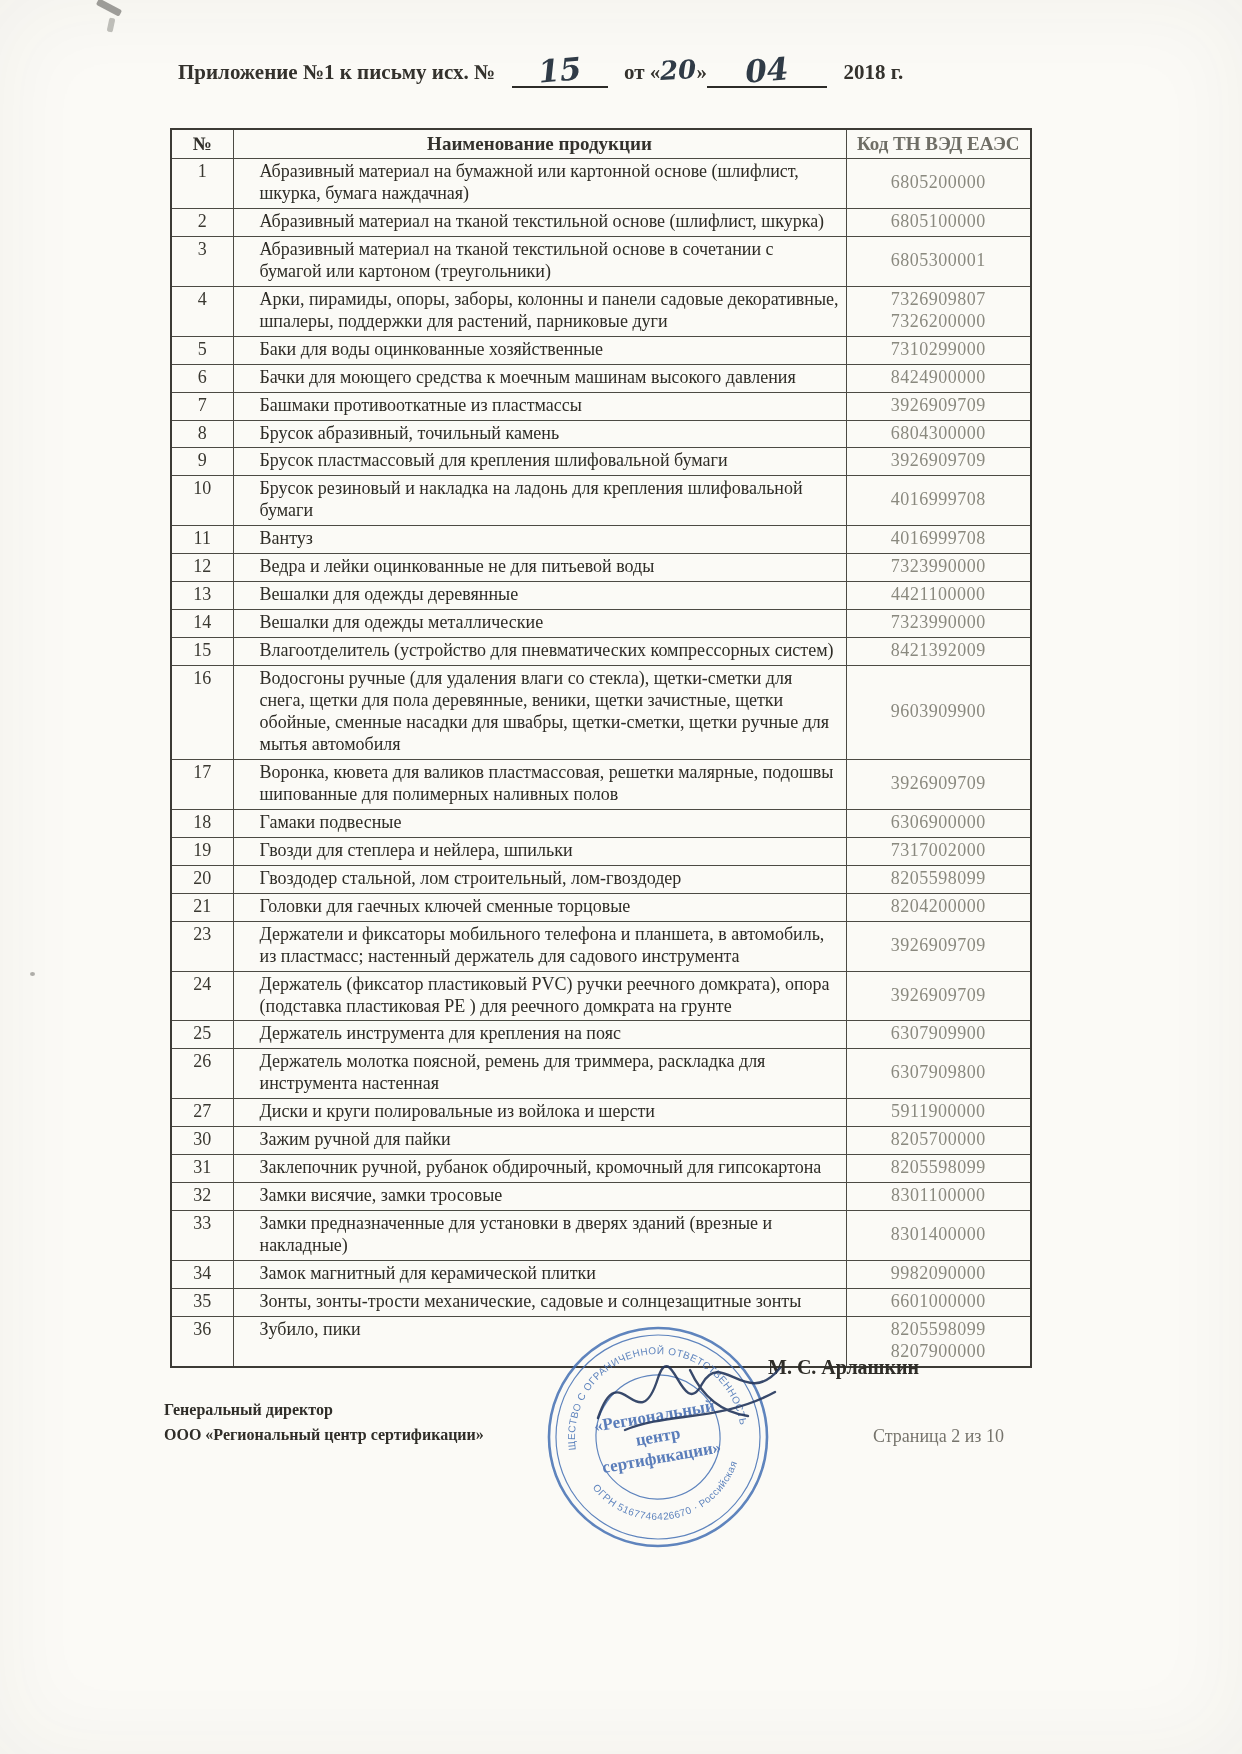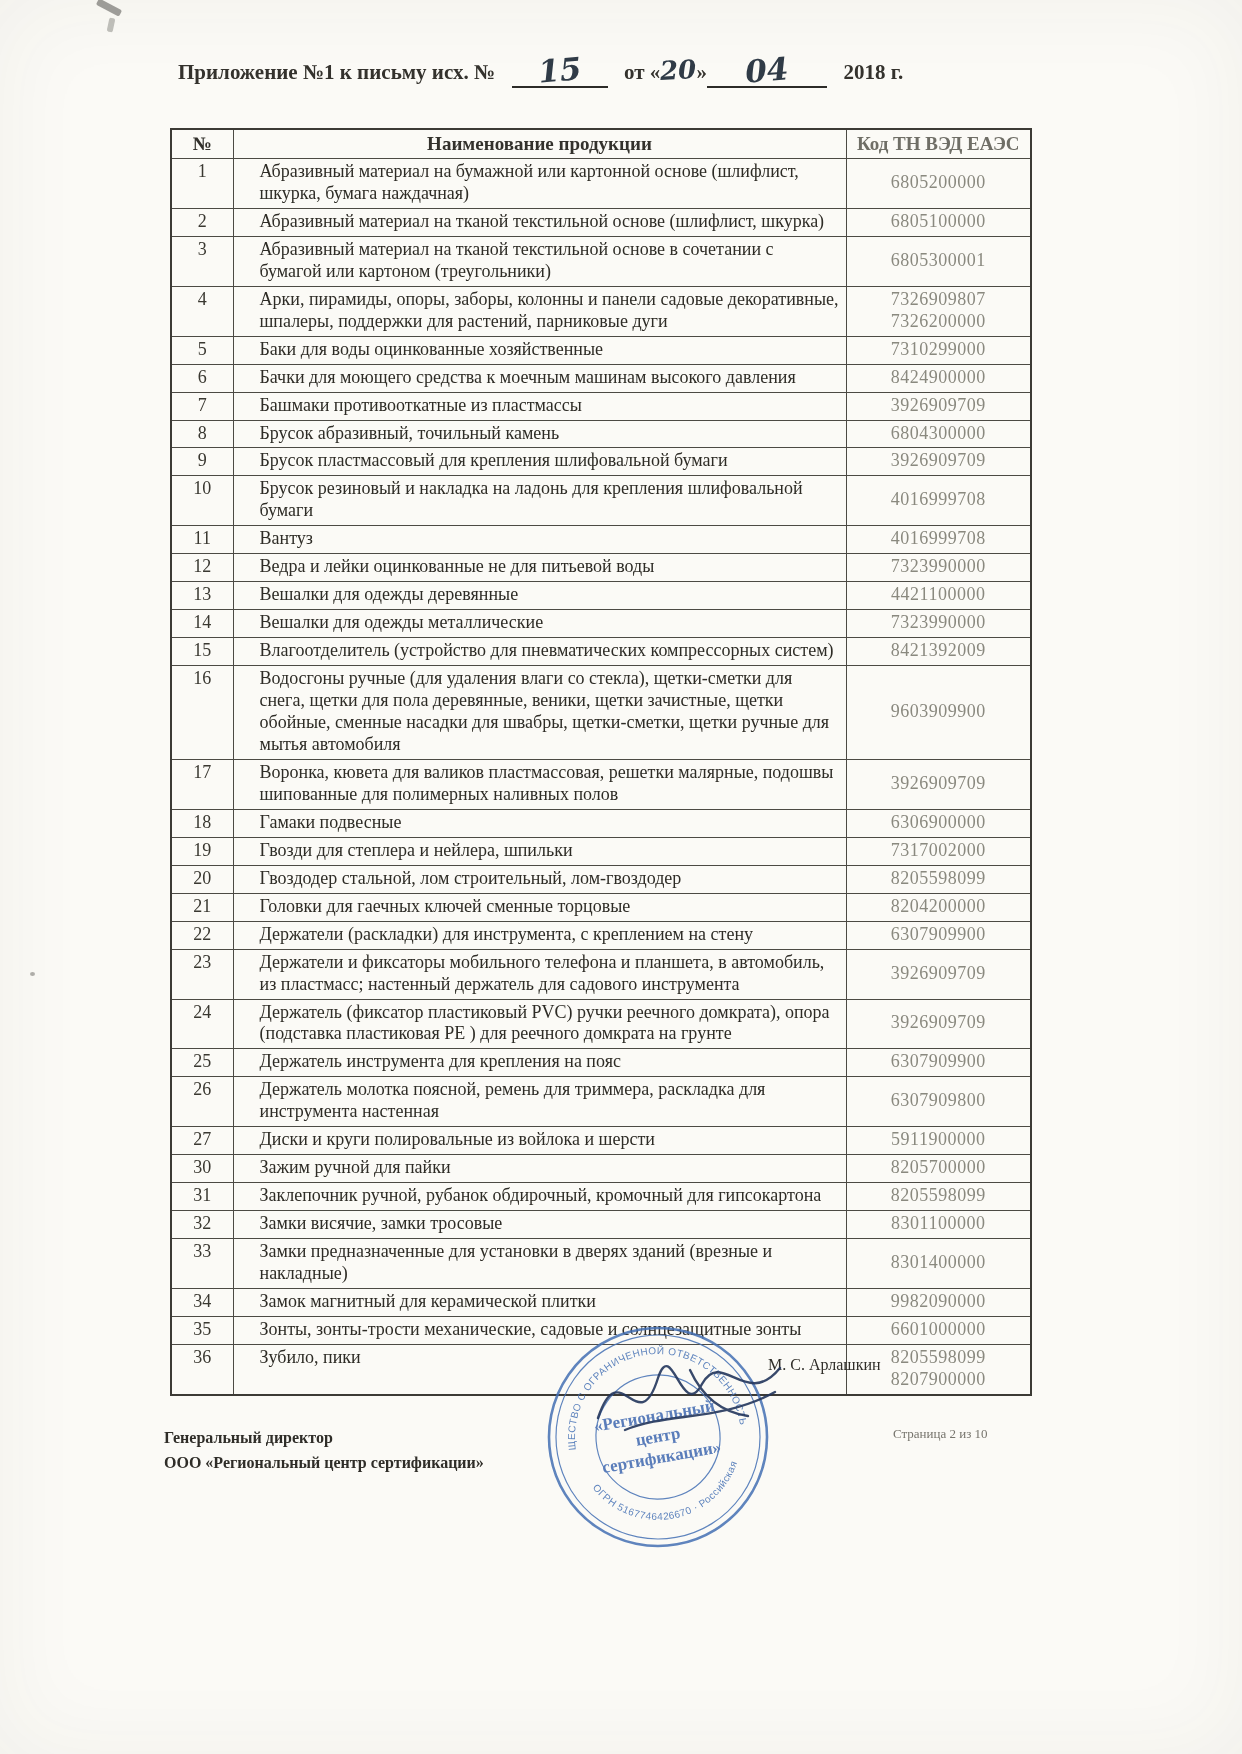--- a/index.html
+++ b/index.html
@@ -106,29 +106,29 @@
     margin: 30px 0 0 -6px;
     font-size: 16px;
     font-weight: bold;
     line-height: 1.55;
     color: #2f2d28;
   }
   .signer {
     position: absolute;
     left: 768px;
     top: 1356px;
-    font-size: 16px;
-    font-weight: normal;
+    font-size: 20px;
+    font-weight: bold;
     color: #2f2d28;
   }
   .page-number {
     position: absolute;
-    left: 893px;
+    left: 873px;
     top: 1426px;
-    font-size: 13px;
+    font-size: 18px;
     color: #76746c;
   }
 
   
   .stamp {
     position: absolute;
     left: 543px;
     top: 1322px;
     width: 230px;
     height: 230px;
@@ -283,25 +283,20 @@
           </tr>
           <tr>
             <td class="col-num">20</td>
             <td class="col-name">Гвоздодер стальной, лом строительный, лом-гвоздодер</td>
             <td class="col-code">8205598099</td>
           </tr>
           <tr>
             <td class="col-num">21</td>
             <td class="col-name">Головки для гаечных ключей сменные торцовые</td>
             <td class="col-code">8204200000</td>
-          </tr>
-          <tr>
-            <td class="col-num">22</td>
-            <td class="col-name">Держатели (раскладки) для инструмента, с креплением на стену</td>
-            <td class="col-code">6307909900</td>
           </tr>
           <tr>
             <td class="col-num">23</td>
             <td class="col-name">Держатели и фиксаторы мобильного телефона и планшета, в автомобиль, из пластмасс; настенный держатель для садового инструмента</td>
             <td class="col-code">3926909709</td>
           </tr>
           <tr>
             <td class="col-num">24</td>
             <td class="col-name">Держатель (фиксатор пластиковый PVC) ручки реечного домкрата), опора (подставка пластиковая PE ) для реечного домкрата на грунте</td>
             <td class="col-code">3926909709</td>

